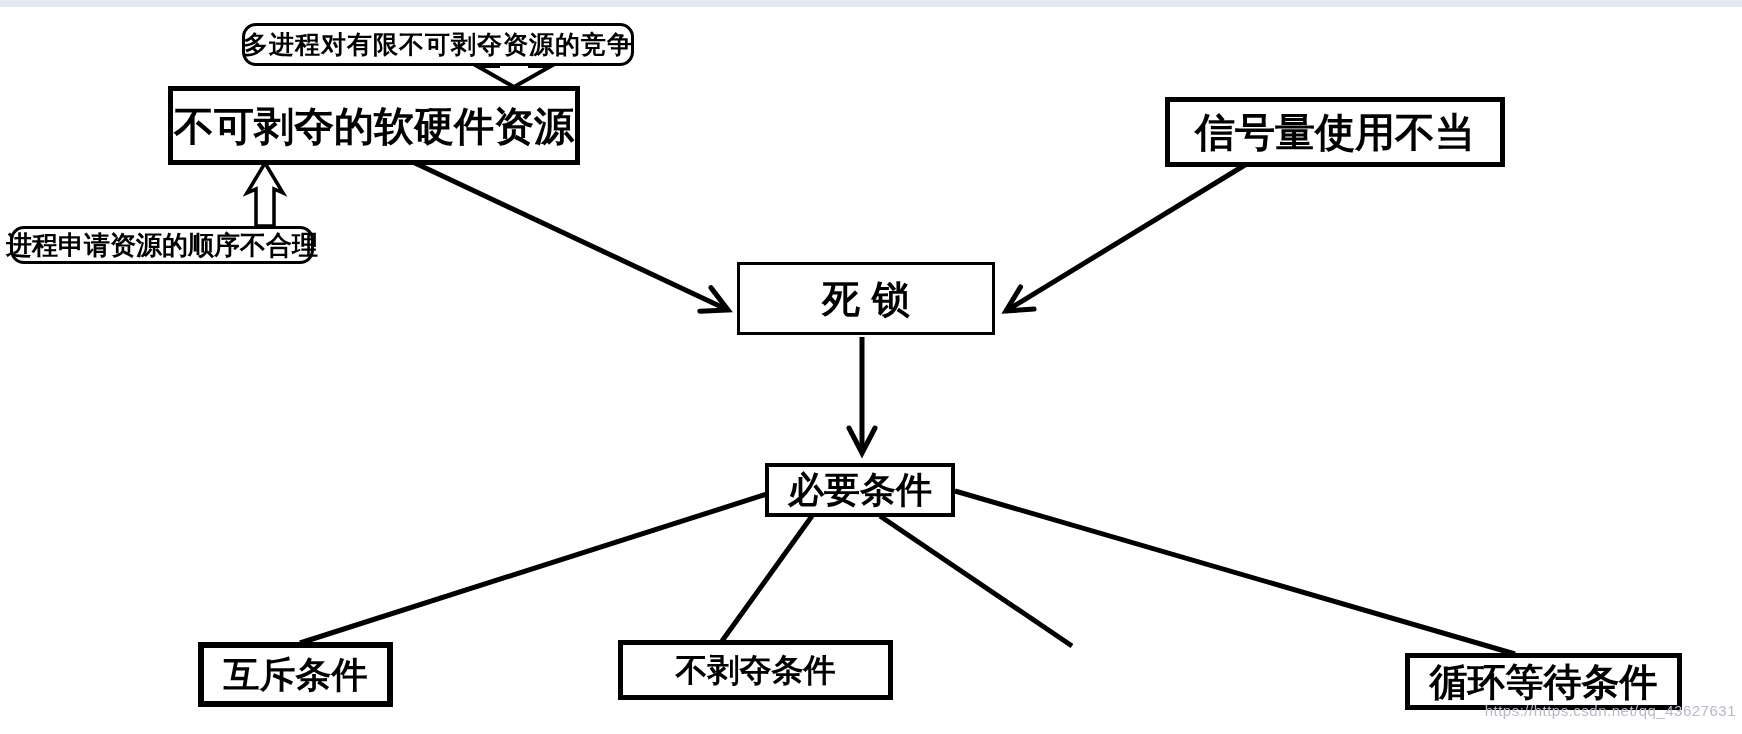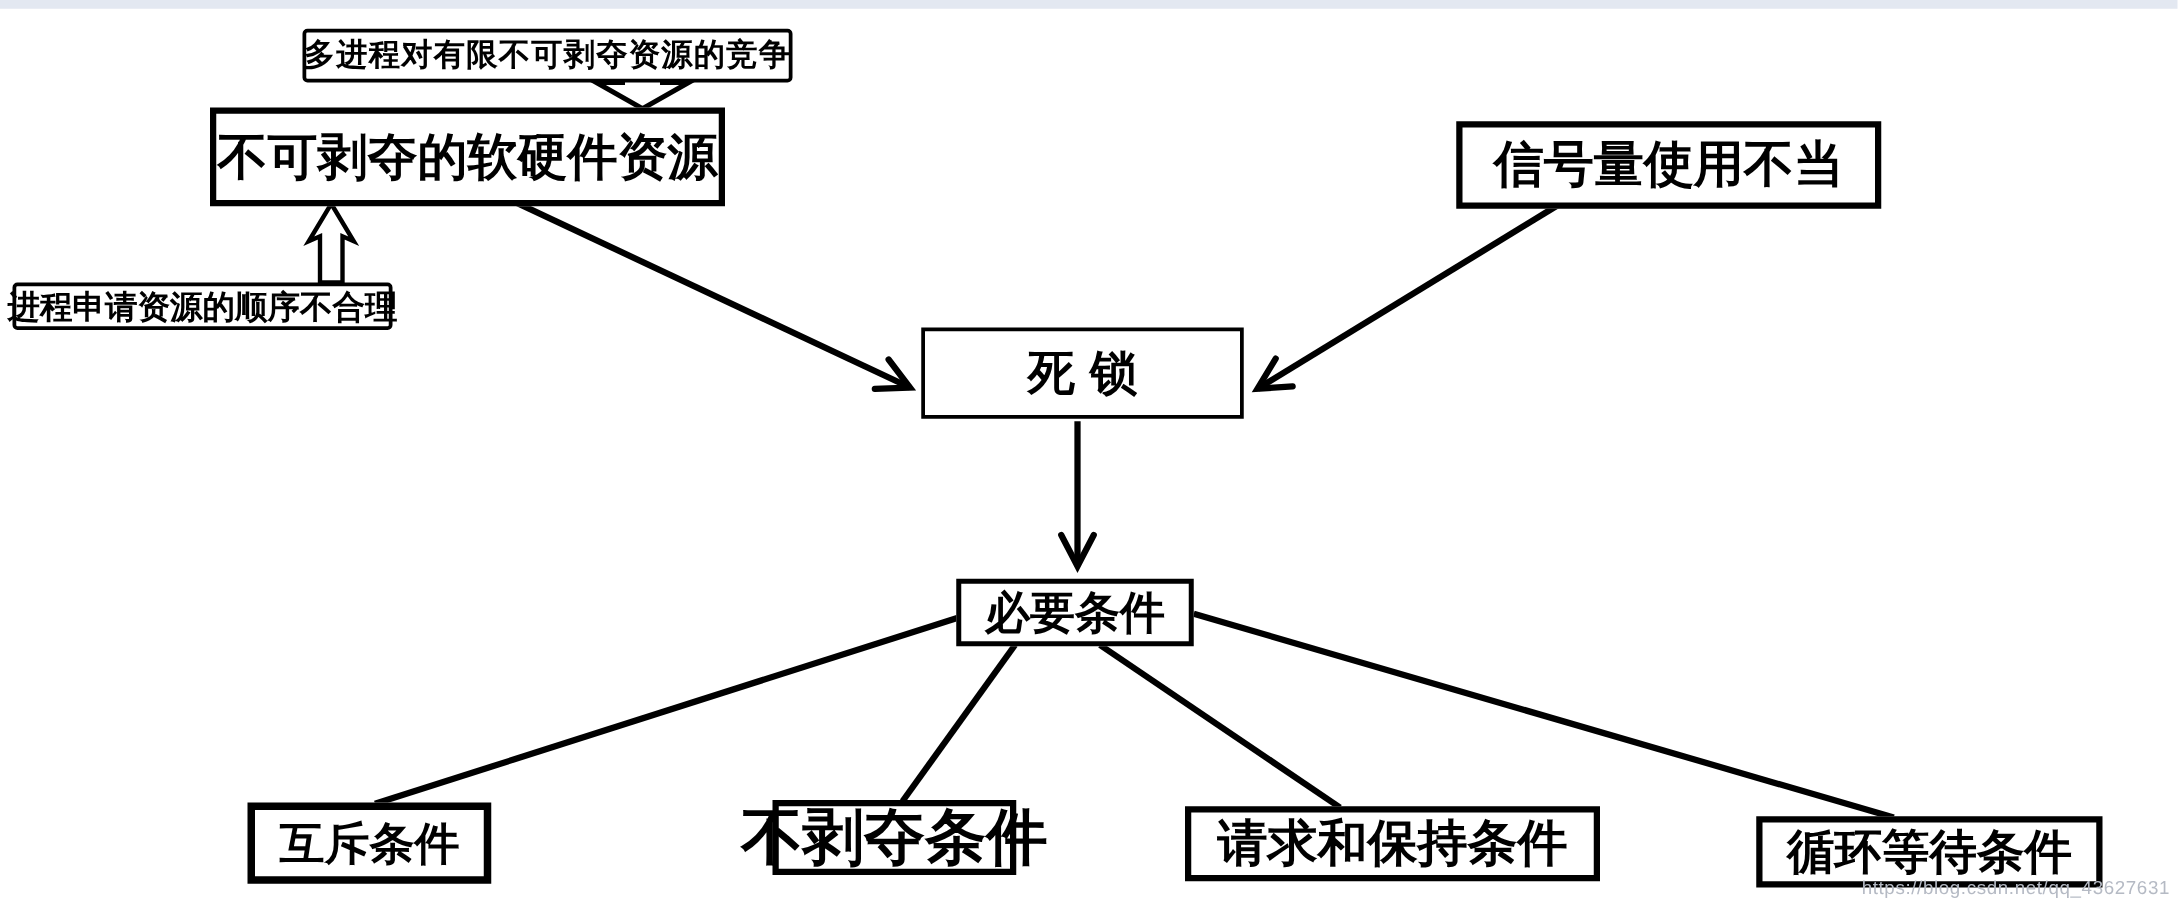--- a/index.html
+++ b/index.html
@@ -12,29 +12,29 @@
     position:absolute;left:0;top:0;width:1742px;height:7px;
     background:#e3e8f1;
   }
   .canvas{position:absolute;left:0;top:0;width:1742px;height:734px;}
   svg.edges{position:absolute;left:0;top:0;}
   .node{
     position:absolute;display:flex;align-items:center;justify-content:center;
     background:#ffffff;border:5px solid #000;box-sizing:border-box;
     font-weight:700;white-space:nowrap;text-align:center;line-height:1;
   }
-  .node.rounded{border-width:3px;border-radius:4px;}
+  .node.rounded{border-width:3px;border-radius:14px;}
   .n-competition{left:242px;top:23px;width:392px;height:43px;font-size:25px;letter-spacing:1px;}
   .n-nonpreempt{left:168px;top:86px;width:412px;height:79px;font-size:40px;}
   .n-reqorder{left:10px;top:226px;width:304px;height:38px;font-size:26px;border-radius:9px;}
   .n-semaphore{left:1165px;top:85px;width:340px;height:70px;font-size:40px;margin-top:12px;}
   .n-deadlock{left:737px;top:262px;width:258px;height:73px;font-size:38px;letter-spacing:12px;border-width:3px;padding-left:12px;}
   .n-necessary{left:765px;top:463px;width:190px;height:54px;font-size:36px;border-width:4px;}
   .n-mutex{left:198px;top:642px;width:195px;height:65px;font-size:36px;border-width:6px;}
-  .n-nopreempt{left:618px;top:640px;width:195px;height:60px;font-size:49px;}
+  .n-nopreempt{left:618px;top:640px;width:275px;height:60px;font-size:32px;}
   .n-reqhold{left:948px;top:645px;width:332px;height:60px;font-size:40px;}
   .n-circwait{left:1405px;top:653px;width:277px;height:57px;font-size:38px;}
   .watermark{
     position:absolute;right:6px;top:702px;font-size:15px;font-weight:400;
     color:#b5bac4;letter-spacing:0.5px;
   }
 </style>
 </head>
 <body>
 
@@ -90,23 +90,20 @@
   </div>
 
   <div class="node n-mutex">
     <span>互斥条件</span>
   </div>
 
   <div class="node n-nopreempt">
     <span>不剥夺条件</span>
   </div>
 
-  <div class="node n-reqhold">
-    <span>请求和保持条件</span>
-  </div>
 
   <div class="node n-circwait">
     <span>循环等待条件</span>
   </div>
 
-  <div class="watermark">https://blog.csdn.net/qq_43627631</div>
+  <div class="watermark">https://https.csdn.net/qq_43627631</div>
 
 </div>
 
 </body></html>

